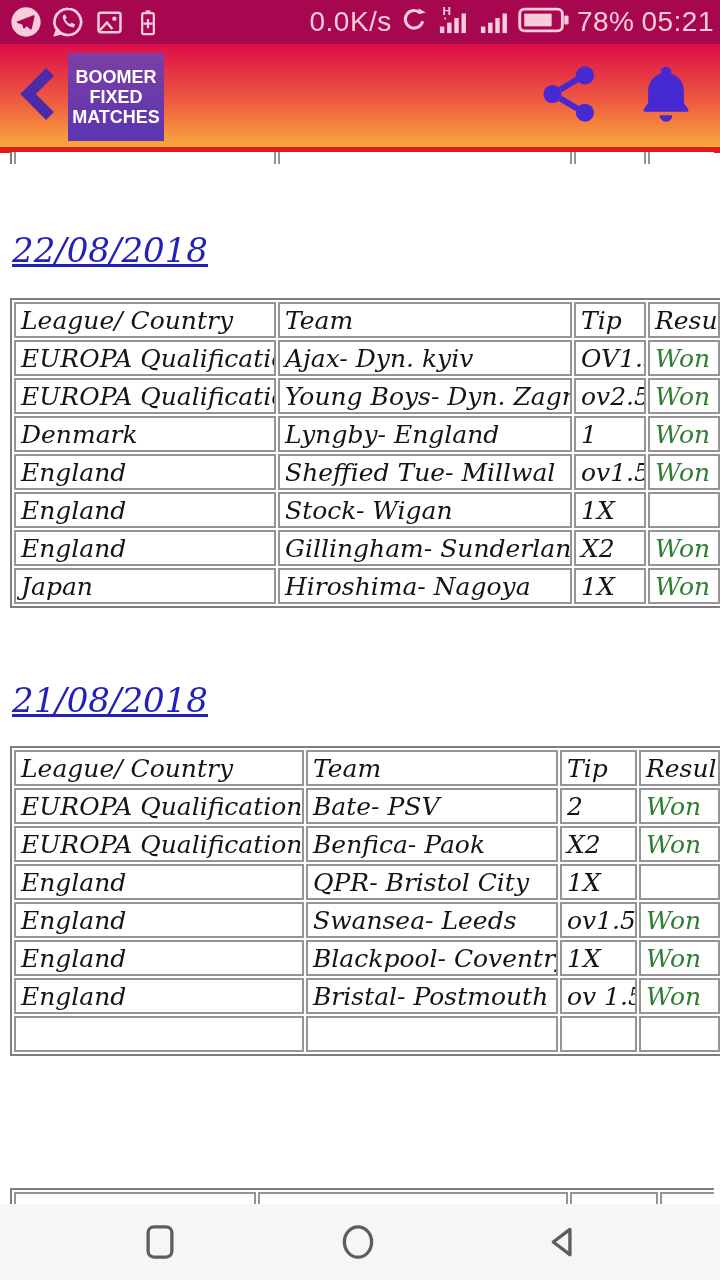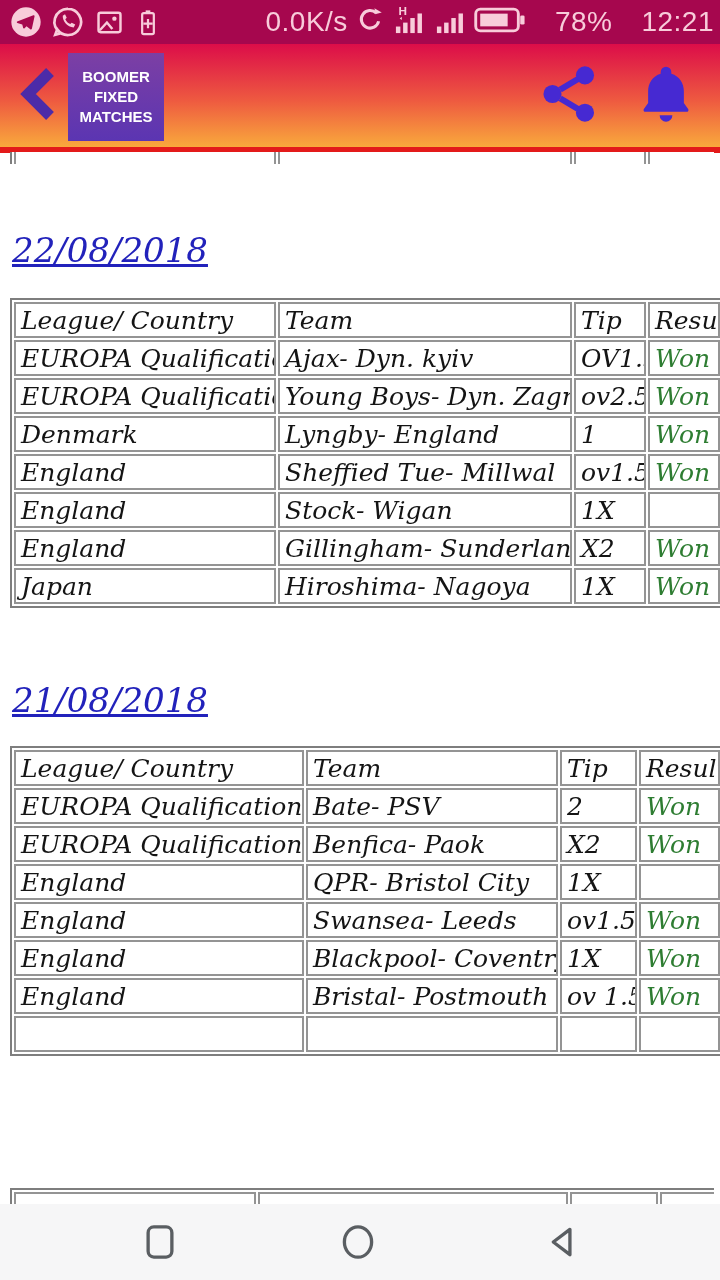--- a/index.html
+++ b/index.html
@@ -10,33 +10,33 @@
   }
   
   .status-bar{
     position:absolute;top:0;left:0;width:720px;height:44px;
     background:#A6074E;display:flex;align-items:center;
     color:#F8CCDA;
   }
   .status-left{display:flex;align-items:center;gap:9px;padding-left:10px;}
   .status-left svg{display:block;}
   .status-right{display:flex;align-items:center;gap:7px;margin-left:auto;padding-right:6px;}
-  .status-text{font-size:28px;line-height:44px;color:#F8CCDA;letter-spacing:0.5px;margin-left:22px;}
+  .status-text{font-size:28px;line-height:44px;color:#F8CCDA;letter-spacing:0.5px;}
   
   .app-header{
     position:absolute;top:44px;left:0;width:720px;height:103px;
     background:linear-gradient(#DC0D49,#EE5A40 55%,#F9A93C);
     display:flex;align-items:center;
   }
   .back-btn{margin-left:16px;width:44px;height:58px;display:flex;align-items:center;justify-content:center;background:none;border:none;padding:0;cursor:pointer;}
   .logo-box{
     margin-left:8px;width:96px;height:88px;margin-top:2px;
     background:linear-gradient(#7C3FA4,#5B35B2);
     display:flex;flex-direction:column;align-items:center;justify-content:center;
-    color:#ffffff;font-weight:bold;font-size:15px;line-height:20px;text-align:center;
+    color:#ffffff;font-weight:bold;font-size:18px;line-height:20px;text-align:center;
   }
   .header-actions{margin-left:auto;display:flex;align-items:center;gap:32px;padding-right:22px;}
   .icon-btn{background:none;border:none;padding:0;cursor:pointer;display:block;}
   .red-line{position:absolute;top:147px;left:0;width:720px;height:6px;background:#E31A1A;}
   
   .match-table{
     border-collapse:separate;border-spacing:2px;
     border:2px solid #7e7e7e;
     background:#ffffff;
     table-layout:fixed;width:700px;
@@ -137,21 +137,21 @@
           </svg>
       </span>
       <span>
         <svg width="52" height="30" viewBox="0 0 36 20">
             <rect x="1.2" y="2.5" width="29.5" height="15" rx="3.2" fill="none" stroke="#F8CCDA" stroke-width="2"></rect>
             <rect x="4.3" y="5.6" width="19" height="8.8" fill="#F8CCDA"></rect>
             <rect x="32" y="6.8" width="3" height="6.4" rx="1" fill="#F8CCDA"></rect>
           </svg>
       </span>
       <span class="status-text">78%</span>
-      <span class="status-text">12:21</span>
+      <span class="status-text">05:21</span>
     </div>
   </div>
 
   <div class="app-header">
     <button class="back-btn">
       <span>
         <svg width="42" height="58" viewBox="0 0 42 58">
             <path d="M33 7 L11 29 L33 51" stroke="#4C2BA8" stroke-width="11" fill="none" stroke-linejoin="miter"></path>
           </svg>
       </span>

